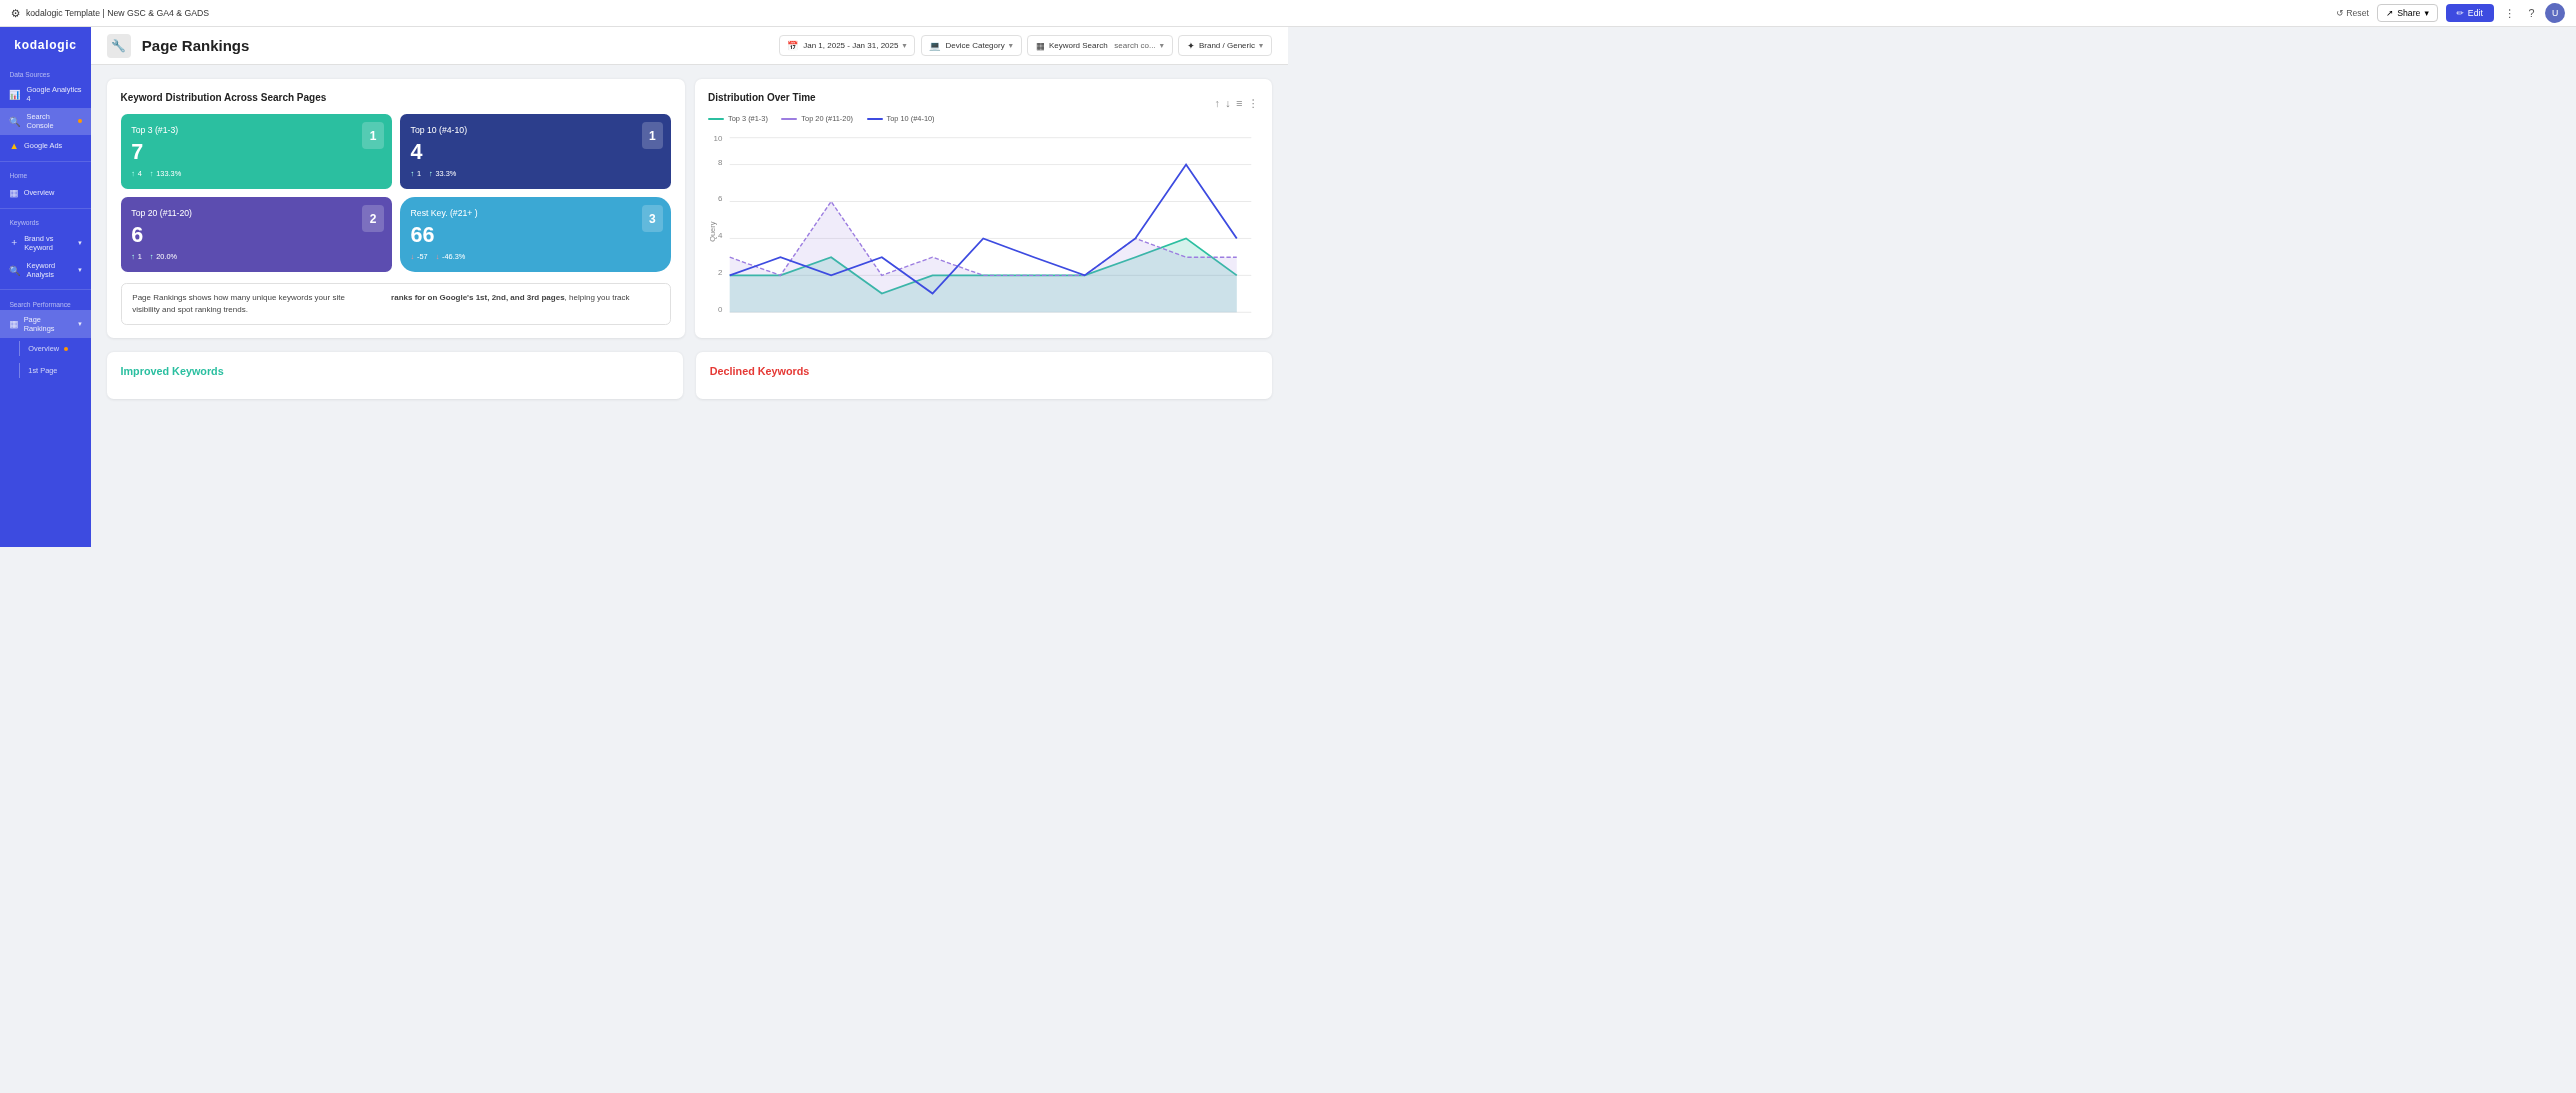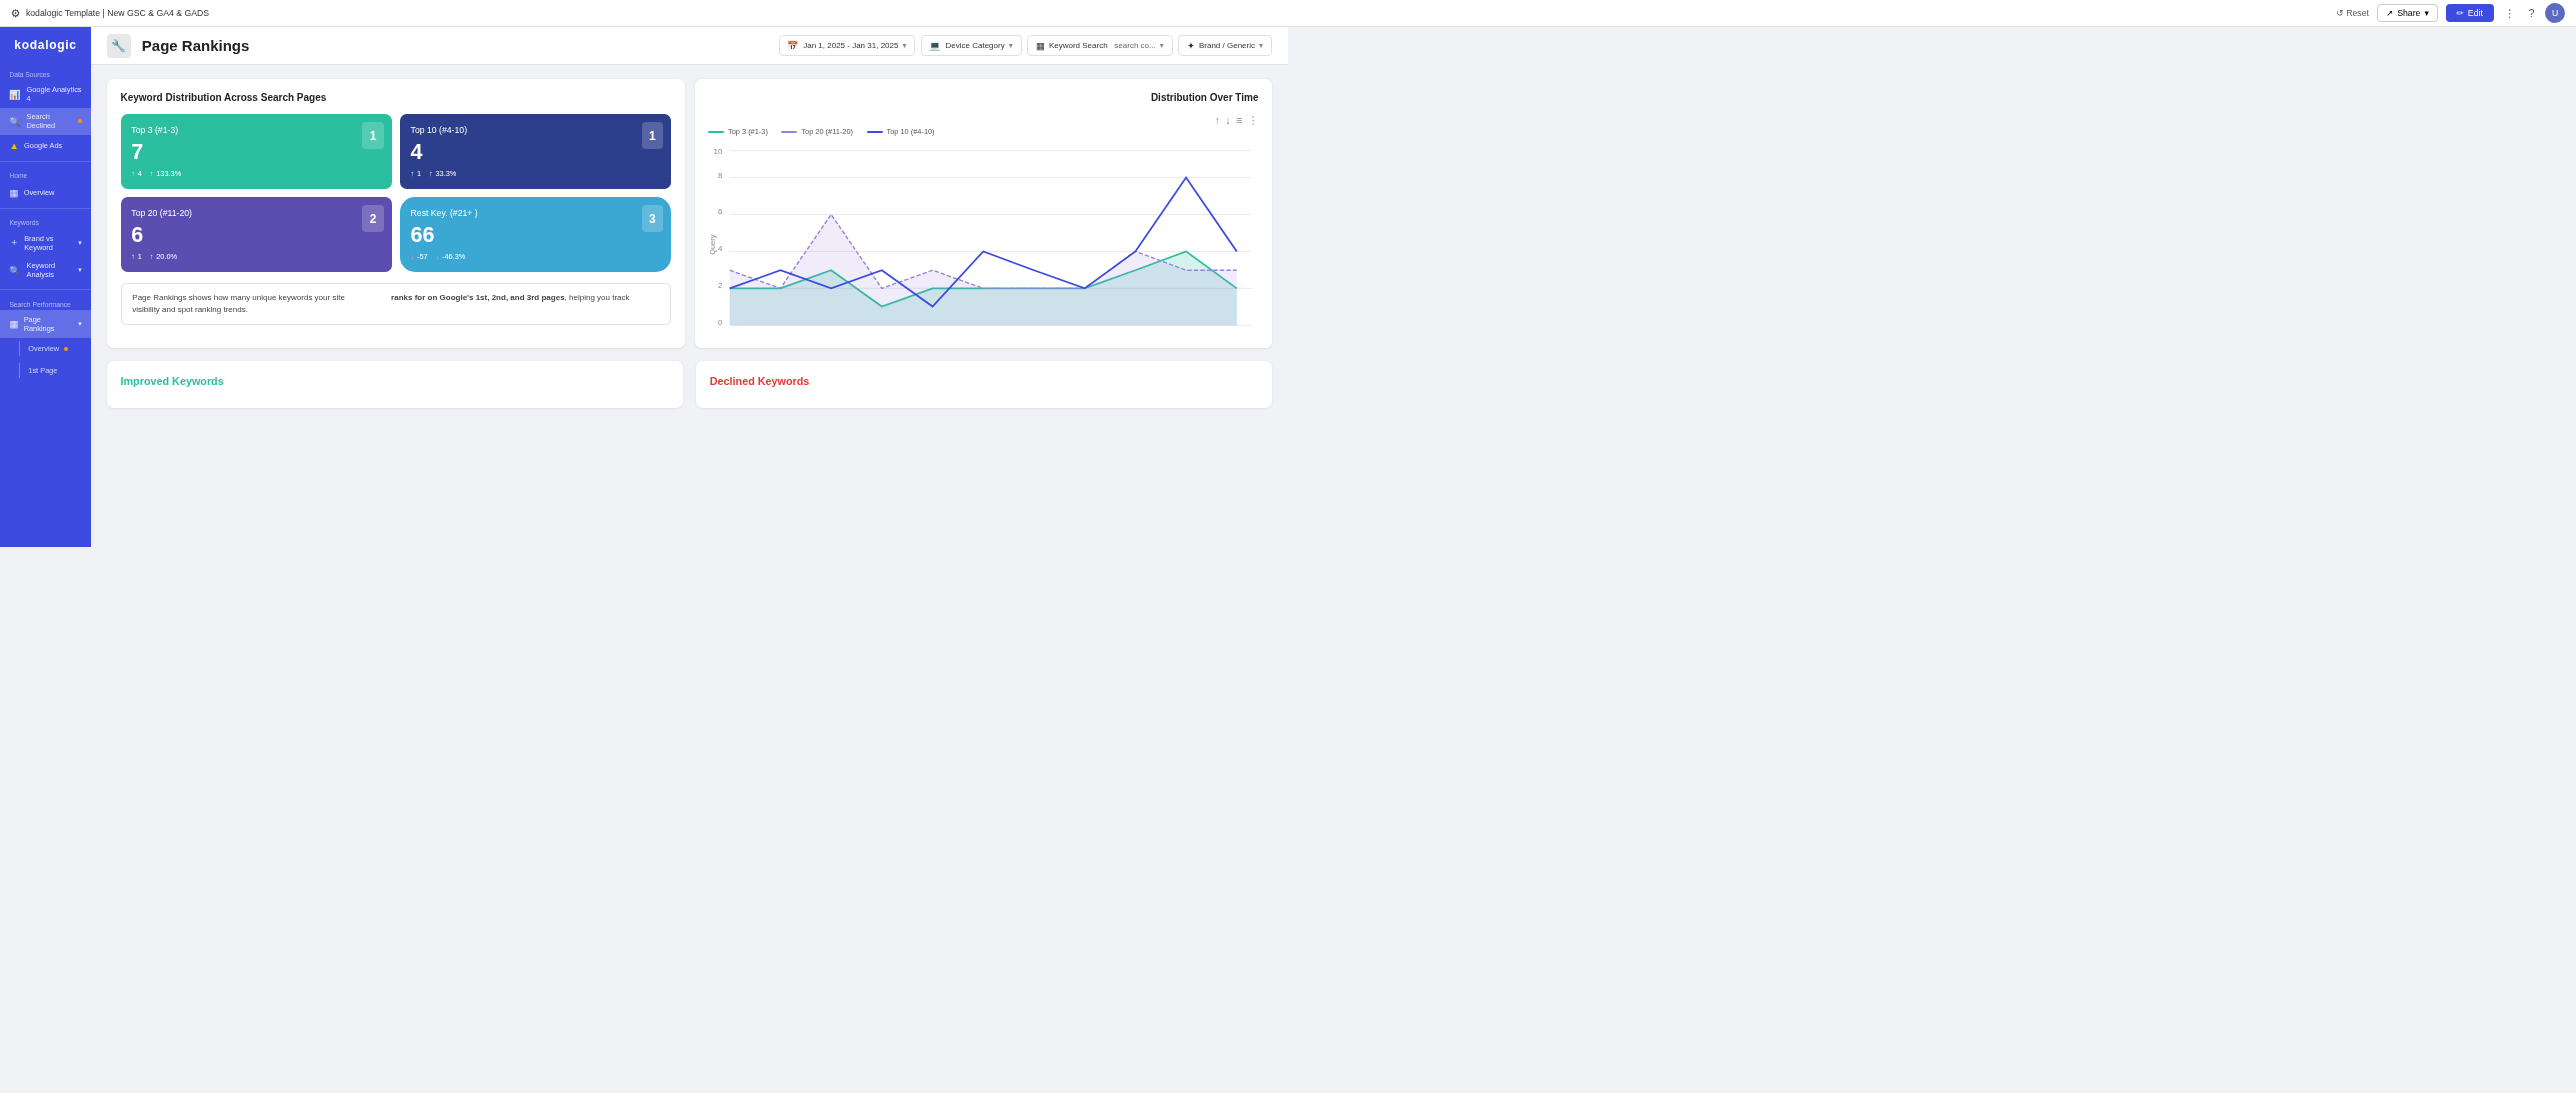--- a/index.html
+++ b/index.html
@@ -145,21 +145,21 @@
     .chart-area { position: relative; width: 100%; }
     svg.line-chart { width: 100%; height: 188px; }
 
     
     .bottom-grid { display: grid; grid-template-columns: 1fr 1fr; gap: 13.5px; margin-top: 13.5px; }
     .section-title { font-size: 10.8px; font-weight: 600; margin-bottom: 8px; }
     .section-title.green { color: #2bbfa0; }
     .section-title.red { color: #e53935; }
 
     
-    .dot-chart-header { display: flex; justify-content: space-between; align-items: flex-end; flex-direction: column; }
+    .dot-chart-header { display: flex; justify-content: space-between; align-items: center; }
     .dot-chart-actions { display: flex; gap: 5.4px; font-size: 10.8px; color: #888; cursor: pointer; }
   </style>
 </head>
 <body>
 
 <div class="topbar">
   <div class="topbar-left">
     <span style="font-size:10.8px;">⚙</span>
     <span>kodalogic Template | New GSC &amp; GA4 &amp; GADS</span>
   </div>
@@ -189,21 +189,21 @@
     <div class="sidebar-logo">kodalogic</div>
 
     <div class="sidebar-section-label">Data Sources</div>
 
     <div class="sidebar-item">
       <span class="item-icon">📊</span>
       <span>Google Analytics 4</span>
     </div>
     <div class="sidebar-item active">
       <span class="item-icon">🔍</span>
-      <span>Search Declined</span>
+      <span>Search Console</span>
       <span class="dot"></span>
     </div>
     <div class="sidebar-item">
       <span class="item-icon" style="color:#fbbc04;">▲</span>
       <span>Google Ads</span>
     </div>
 
     <div class="sidebar-divider"></div>
 
     <div class="sidebar-section-label">Home</div>

